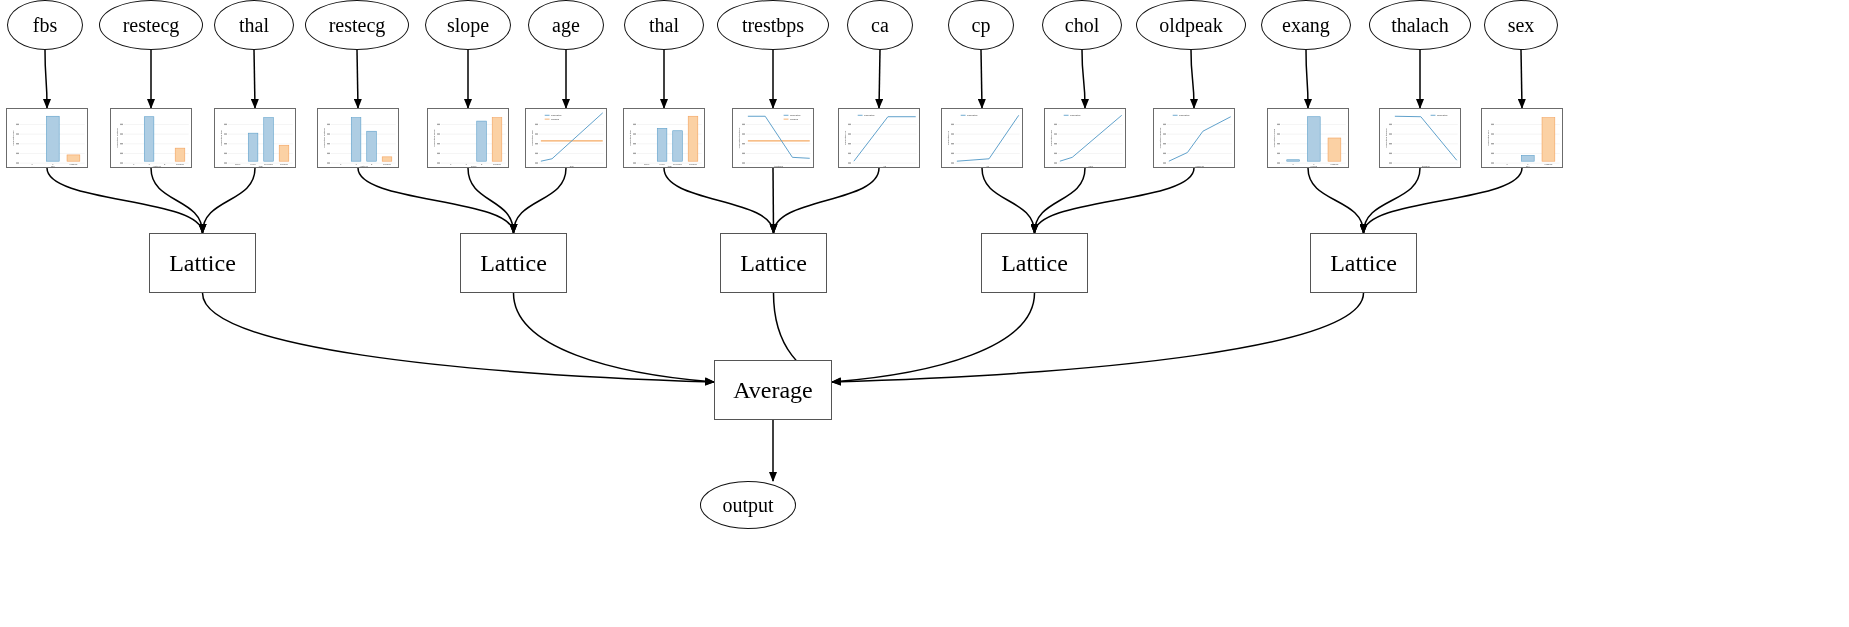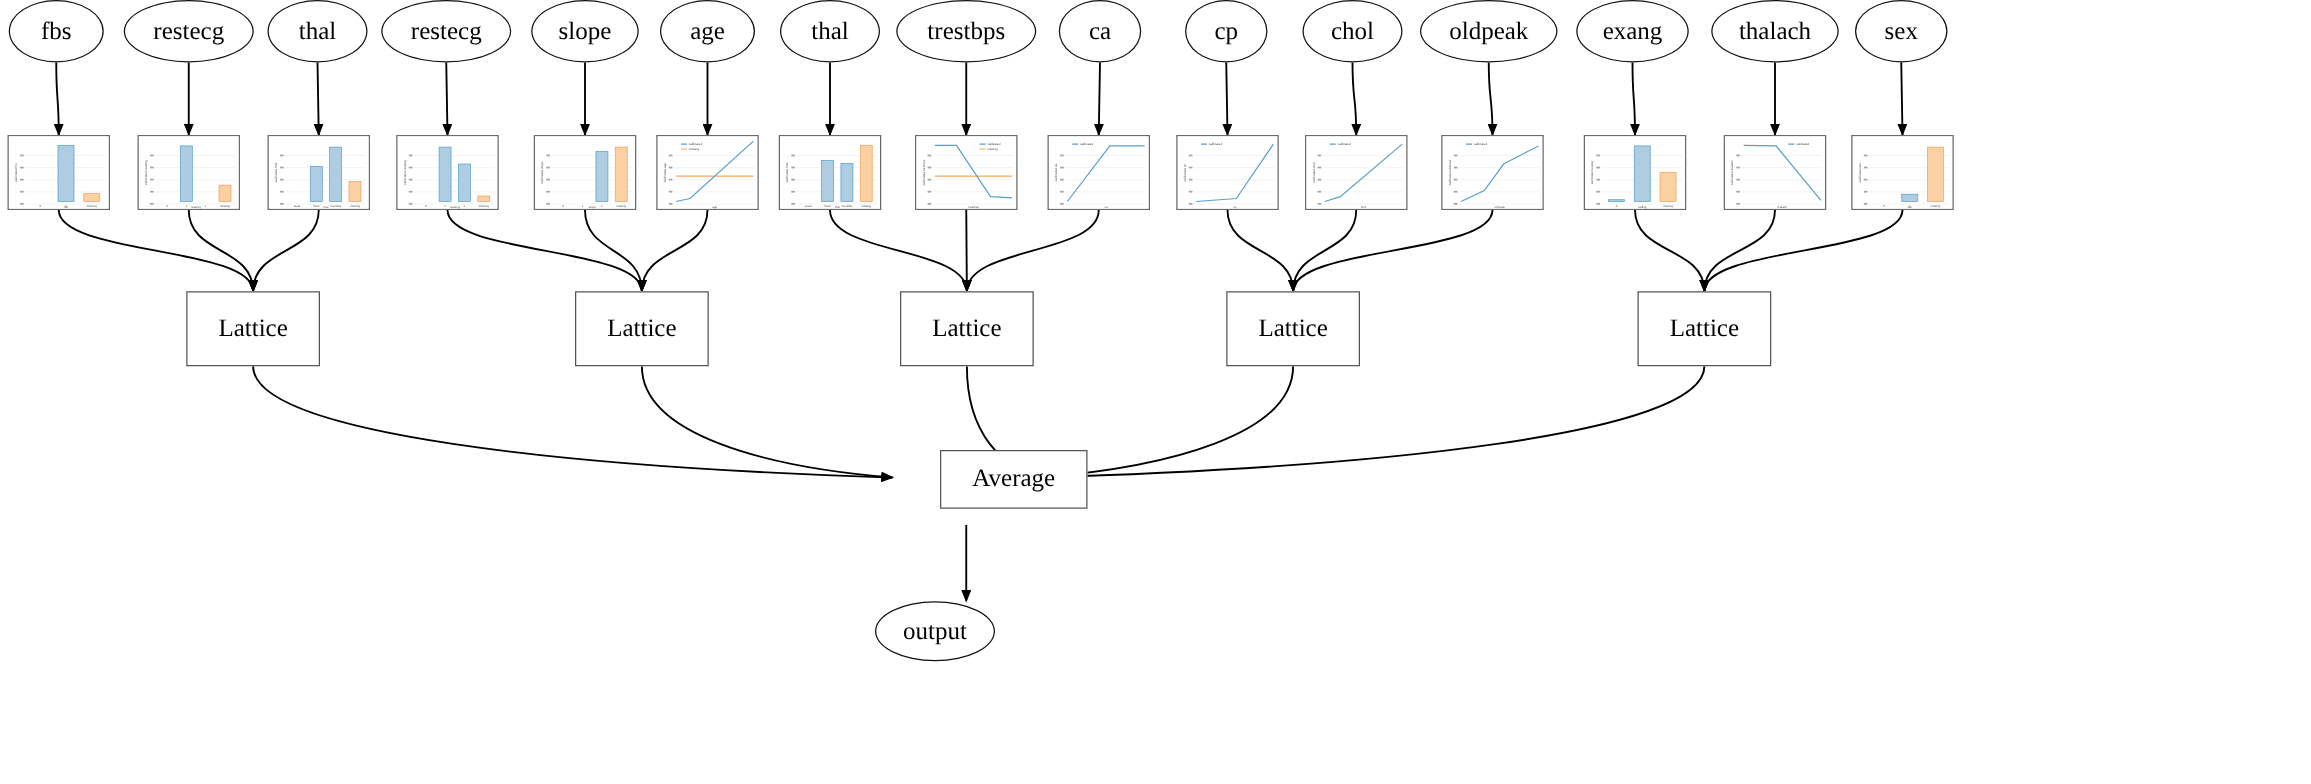--- a/index.html
+++ b/index.html
@@ -4,21 +4,21 @@
 <style>
   html,body{margin:0;padding:0;background:#ffffff;}
   body{width:1849px;height:627px;font-family:"Liberation Serif",serif;overflow:hidden;}
   #stage{position:relative;width:1849px;height:627px;text-decoration:underline;}
   svg.edges{position:absolute;left:0;top:0;width:1849px;height:627px;pointer-events:none;}
 
   .node{position:absolute;box-sizing:border-box;display:flex;align-items:center;justify-content:center;}
   .ellipse-node{border:1.4px solid #111;border-radius:50%;background:#fff;
     font-family:"Liberation Serif",serif;font-size:20px;color:#000;white-space:nowrap;}
   .box-node{border:1.5px solid #555;background:#fff;font-family:"Liberation Serif",serif;
-    font-size:20px;color:#000;}
+    font-size:24px;color:#000;}
 
   .calib{position:absolute;box-sizing:border-box;border:1.5px solid #6b6b6b;background:#ffffff;}
   .calib svg{display:block;width:100%;height:100%;}
 </style>
 </head>
 <body>
 
 <div id="stage">
   <svg class="edges" viewBox="0 0 1849 627" xmlns="http://www.w3.org/2000/svg">
     <defs>
@@ -481,20 +481,20 @@
       </div>
       <div class="node box-node" style="left: 720px; top: 233px; width: 107px; height: 60px;">
         <span>Lattice</span>
       </div>
       <div class="node box-node" style="left: 981px; top: 233px; width: 107px; height: 60px;">
         <span>Lattice</span>
       </div>
       <div class="node box-node" style="left: 1310px; top: 233px; width: 107px; height: 60px;">
         <span>Lattice</span>
       </div>
-      <div class="node box-node" style="left: 714px; top: 360px; width: 118px; height: 47px; margin-left: 38px;">
+      <div class="node box-node" style="left: 714px; top: 360px; width: 118px; height: 60px;">
         <span>Average</span>
       </div>
       <div class="node ellipse-node" style="left: 700px; top: 481px; width: 96px; height: 48px;">
         <span>output</span>
       </div>
     </div>
 </div>
 
 </body></html>

